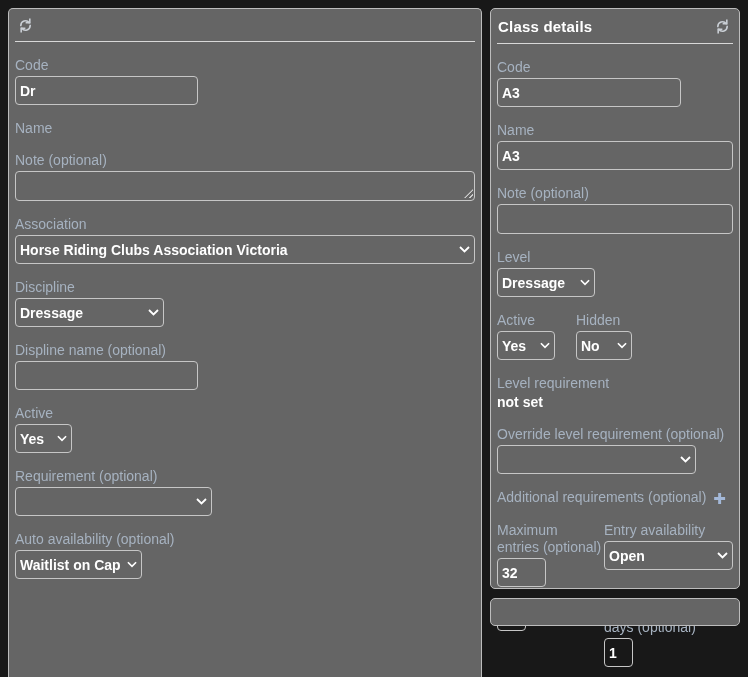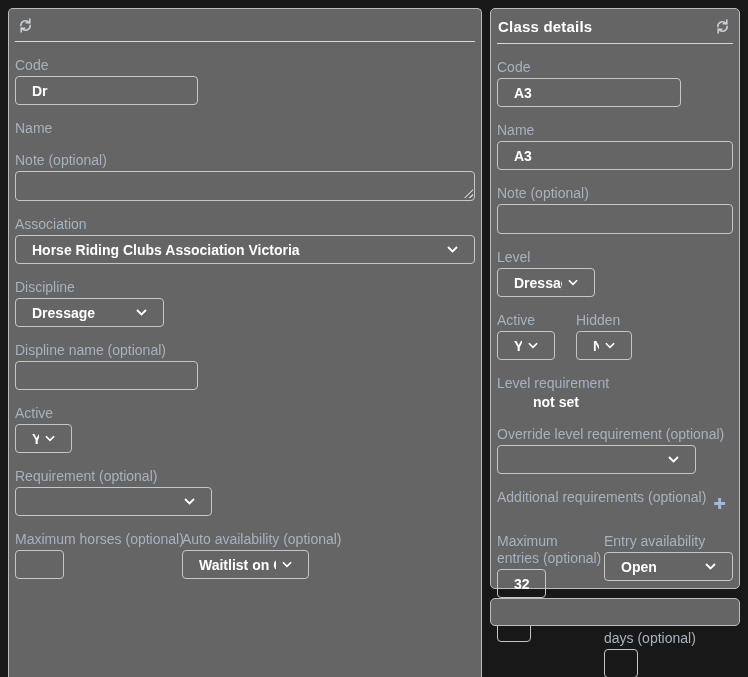--- a/index.html
+++ b/index.html
@@ -53,41 +53,41 @@
 
   .ctl {
     background: transparent;
     border: 1px solid #c6c6c6;
     border-radius: 4px;
     height: 29px;
     color: #ffffff;
     font-weight: bold;
     font-size: 14px;
     font-family: inherit;
-    padding: 0 16px;
+    padding: 0 4px;
     display: block;
   }
   input.ctl { outline: none; }
   .select {
     display: flex; align-items: center; justify-content: space-between;
     gap: 6px; cursor: default;
   }
   .select .val { white-space: nowrap; overflow: hidden; min-height: 1px; }
   .caret { display: flex; flex: none; }
 
   .ta-wrap { position: relative; width: 100%; }
   textarea.ctl { height: 30px; width: 100%; resize: none; padding: 4px 8px; outline: none; }
   .grip {
     position: absolute; right: 2px; bottom: 3px; width: 9px; height: 9px;
     clip-path: polygon(100% 0, 100% 100%, 0 100%);
     background: repeating-linear-gradient(-45deg, transparent 0 2px, #cccccc 2px 3.5px);
     cursor: nwse-resize;
   }
 
-  .static-val { color: #ffffff; font-weight: bold; font-size: 14px; line-height: 17px; margin-left: 36px; }
+  .static-val { color: #ffffff; font-weight: bold; font-size: 14px; line-height: 17px; }
   .label-inline { display: flex; align-items: center; }
   .plus { color: #a3b8d8; font-size: 15px; font-weight: bold; margin-left: 7px; line-height: 17px; cursor: pointer; }
 
   .w183{width:183px} .w184{width:184px} .w149{width:149px} .w57{width:57px}
   .w58{width:58px} .w56{width:56px} .w197{width:197px} .w216{width:216px}
   .w49{width:49px} .w127{width:127px} .w98{width:98px} .w199{width:199px}
   .w29{width:29px} .wfull{width:100%}
 </style>
 </head>
 <body>
@@ -171,24 +171,20 @@
         <span class="caret">
           <svg width="11" height="7" viewBox="0 0 11 7">
               <path d="M1 1l4.5 4.5L10 1" fill="none" stroke="#ffffff" stroke-width="1.8"></path>
             </svg>
         </span>
       </div>
     </div>
 
 
     <div class="row">
-      <div class="field c167">
-        <label class="lbl nowrap">Maximum horses (optional)</label>
-        <input class="ctl w49" value="" style="">
-      </div>
       <div class="field cflex">
         <label class="lbl nowrap">Auto availability (optional)</label>
         <div class="ctl select w127">
           <span class="val">Waitlist on Cap</span>
           <span class="caret">
             <svg width="10" height="7" viewBox="0 0 11 7">
                 <path d="M1 1l4.5 4.5L10 1" fill="none" stroke="#ffffff" stroke-width="1.8"></path>
               </svg>
           </span>
         </div>
@@ -276,21 +272,21 @@
           <span class="caret">
             <svg width="11" height="7" viewBox="0 0 11 7">
                 <path d="M1 1l4.5 4.5L10 1" fill="none" stroke="#ffffff" stroke-width="1.8"></path>
               </svg>
           </span>
         </div>
       </div>
 
       <div class="field">
         <span class="label-inline">
-          <span class="lbl" style="margin-bottom:12px">Additional requirements (optional)</span>
+          <span class="lbl" style="margin-bottom:1px">Additional requirements (optional)</span>
           <span class="plus">✚</span>
         </span>
       </div>
 
       <div class="row">
         <div class="field c107">
           <label class="lbl">Maximum
 entries (optional)</label>
           <input class="ctl w49" value="32" style="">
         </div>

